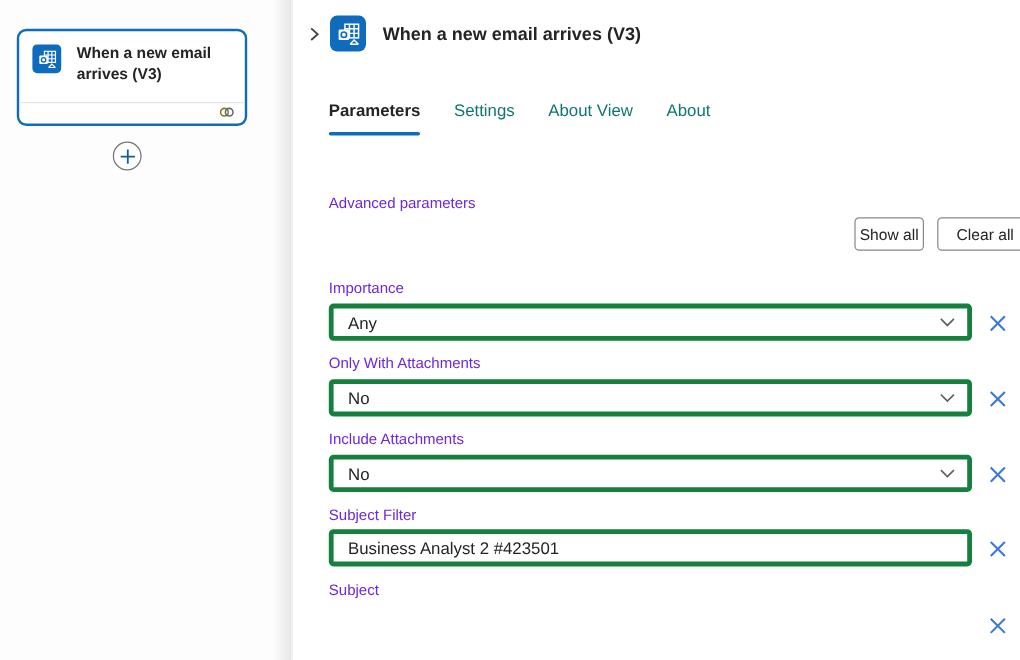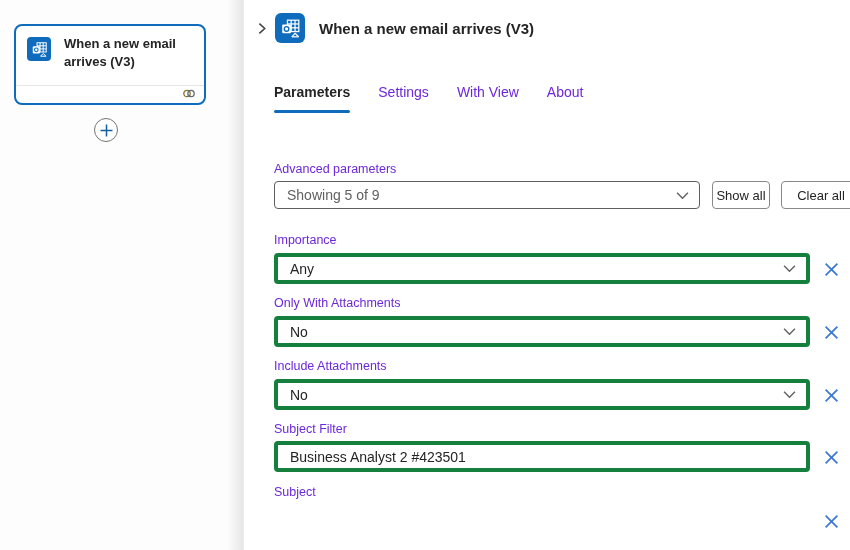--- a/index.html
+++ b/index.html
@@ -27,21 +27,21 @@
   
   .panel { position: absolute; left: 243px; top: 0; width: 607px; height: 550px; background: #fff; border-left: 1px solid #ececec; }
 
   .panel-header { position: absolute; left: 0; top: 12px; height: 32px; display: flex; align-items: center; }
   .collapse-btn { width: 24px; height: 24px; margin-left: 5px; display: flex; align-items: center; justify-content: center; cursor: pointer; background: none; border: none; }
   .header-tile { width: 30px; height: 30px; border-radius: 6px; background: #0F6CBD; margin-left: 2px;
     display: flex; align-items: center; justify-content: center; }
   .panel-title { margin-left: 14px; font-size: 15px; font-weight: bold; color: #242424; }
 
   .tabs { position: absolute; left: 30px; top: 84px; display: flex; gap: 28px; }
-  .tab { font-size: 14px; color: #6d28d9; padding-bottom: 13px; position: relative; cursor: pointer; background: none; border: none; font-family: inherit; }
+  .tab { font-size: 14px; color: #0f766e; padding-bottom: 13px; position: relative; cursor: pointer; background: none; border: none; font-family: inherit; }
   .tab.active { font-weight: bold; color: #242424; }
   .tab.active::after { content: ""; position: absolute; left: 0; right: 0; bottom: 0; height: 3px;
     border-radius: 2px; background: #0F6CBD; }
 
   .field-label { position: absolute; left: 30px; font-size: 12.5px; color: #6d28d9; }
 
   .combo { position: absolute; left: 30px; height: 28px; background: #fff; border: 1px solid #605e5c;
     border-radius: 4px; display: flex; align-items: center; padding: 0 10px 0 12px; cursor: pointer; }
   .combo .value { flex: 1; font-size: 14px; color: #242424; white-space: nowrap; overflow: hidden; }
   .combo .value.muted { color: #616161; }
@@ -126,31 +126,25 @@
           <path d="M13.5 21.5 L17.2 17.6 L21.3 21.5" stroke="#ffffff" stroke-width="1.4" fill="none"></path>
           <line x1="13.5" y1="21.5" x2="21.3" y2="21.5" stroke="#ffffff" stroke-width="1.4"></line>
         </svg>
       </div>
       <div class="panel-title">When a new email arrives (V3)</div>
     </div>
 
     <div class="tabs">
       <button class="tab active">Parameters</button>
       <button class="tab">Settings</button>
-      <button class="tab">With View</button>
+      <button class="tab">About View</button>
       <button class="tab">About</button>
     </div>
 
     <div class="field-label" style="top:162px">Advanced parameters</div>
-    <div class="combo adv-combo">
-      <span class="value muted">Showing 5 of 9</span>
-      <svg width="13" height="9" viewBox="0 0 12 8">
-        <polyline points="1,1.5 6,6.5 11,1.5" stroke="#616161" stroke-width="1.3" fill="none"></polyline>
-      </svg>
-    </div>
     <button class="btn btn-showall">Show all</button>
     <button class="btn btn-clearall">Clear all</button>
 
     <div class="field-label" style="top:233px">Importance</div>
     <div class="input-row" style="top:253px">
       <span class="value">Any</span>
       <svg width="13" height="9" viewBox="0 0 12 8">
         <polyline points="1,1.5 6,6.5 11,1.5" stroke="#616161" stroke-width="1.3" fill="none"></polyline>
       </svg>
     </div>

